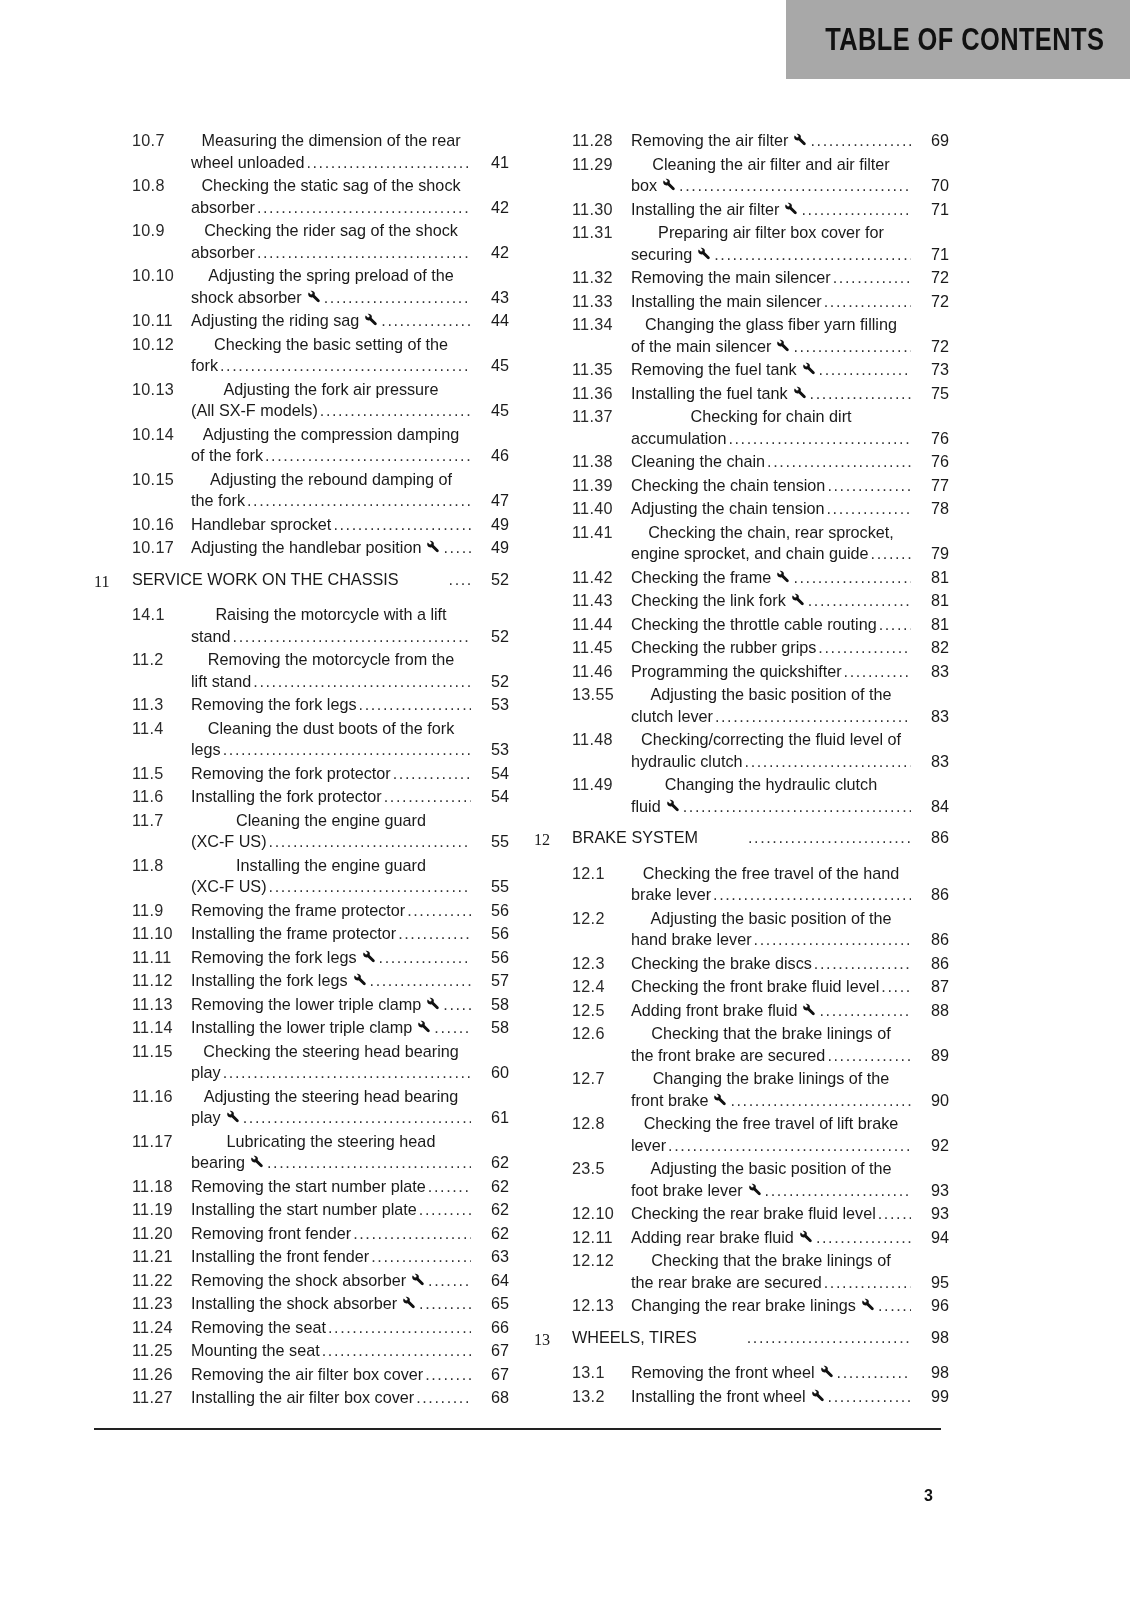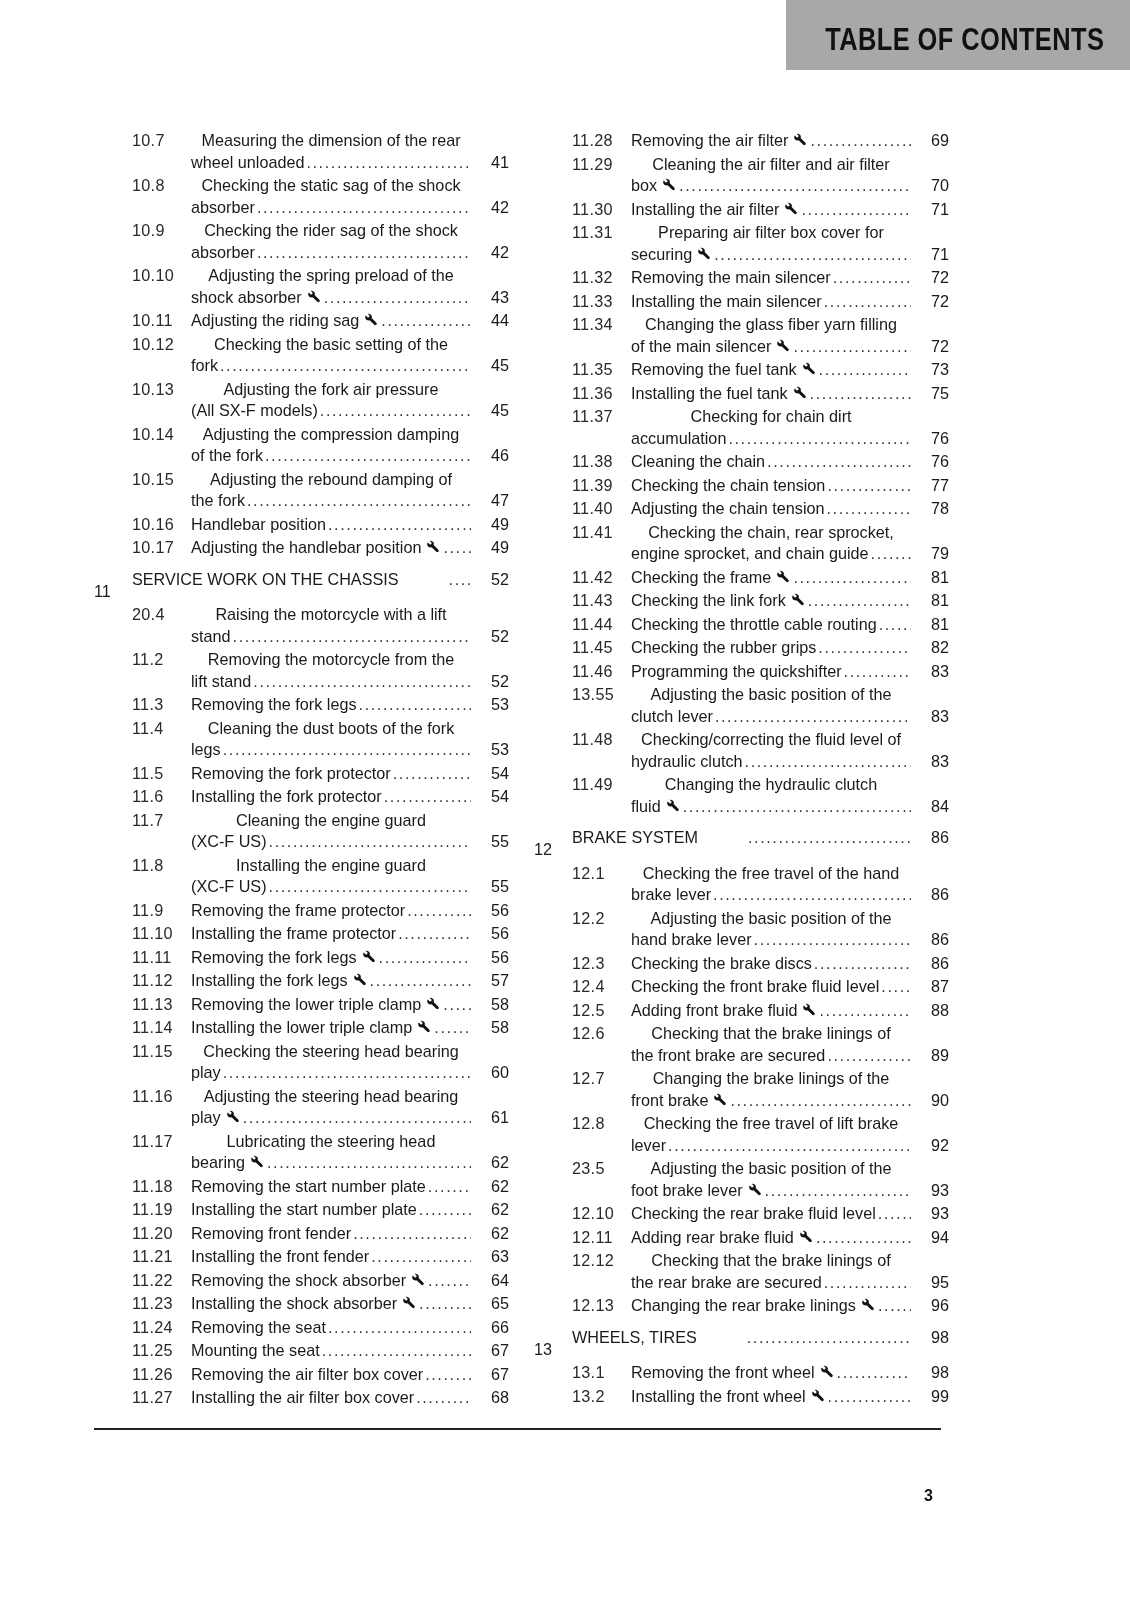--- a/index.html
+++ b/index.html
@@ -1,37 +1,37 @@
 <!DOCTYPE html>
 <html><head>
 <meta charset="utf-8">
 <style>
   html, body { margin:0; padding:0; background:#ffffff; }
   body { width:1130px; height:1600px; position:relative; overflow:hidden;
          font-family:"Liberation Sans", "DejaVu Sans", sans-serif; color:#1a1a1a; }
-  .header-band { position:absolute; left:786px; top:0; width:344px; height:70px; background:#a8a8a8;text-decoration:underline; }
+  .header-band { position:absolute; left:786px; top:0; width:344px; height:79px; background:#a8a8a8;text-decoration:underline; }
   .header-title { position:absolute; right:26px; top:22px; font-family:"Liberation Sans", sans-serif;
                   font-weight:bold; font-size:31px; letter-spacing:0.5px; color:#111;
                   transform:scaleX(0.82); transform-origin:right center; white-space:nowrap; }
 
   .col { position:absolute; top:130px; width:415px; }
   .col.left { left:94px; }
   .col.right { left:534px; }
 
   .entry { position:relative; font-size:16.2px; line-height:21.5px; margin-bottom:2px; }
   .entry .num { position:absolute; left:38px; top:0; color:#2a2a2a; letter-spacing:0.3px; }
   .entry .text-wrap { margin-left:97px; margin-right:38px; position:relative; }
   .entry .line1 { display:block; white-space:nowrap;text-align:center; }
   .entry .last { display:flex; align-items:baseline; white-space:nowrap; }
   .entry .last .txt { flex:0 0 auto; }
   .entry .last .dots { flex:1 1 auto; overflow:hidden; white-space:nowrap; color:#333;
                        letter-spacing:1.6px; margin-left:2px; }
   .entry .page { position:absolute; right:0; bottom:0; width:34px; text-align:right; }
   .chapter { position:relative; font-size:16.2px; line-height:21.5px; margin:10px 0 14px 0; }
-  .chapter .cnum { position:absolute; left:0; top:12px; }
+  .chapter .cnum { position:absolute; left:0; top:3px;font-family:Liberation Serif, serif; }
   .chapter .text-wrap { margin-left:38px; margin-right:38px; }
   .chapter .last { display:flex; align-items:flex-start; white-space:nowrap;gap:48px; }
   .chapter .last .dots { flex:1 1 auto; overflow:hidden; white-space:nowrap; color:#333; letter-spacing:1.6px; margin-left:2px; }
   .chapter .page { position:absolute; right:0; bottom:0; width:34px; text-align:right; }
 
   .wrench { display:inline-block; width:13px; height:13px; margin:0 2px 0 5px; vertical-align:-1px; }
 
   .footer-rule { position:absolute; left:94px; top:1428px; width:847px; height:2px; background:#222; }
   .page-number { position:absolute; left:924px; top:1487px; font-weight:bold; font-size:16px; color:#111; }
 </style>
@@ -144,21 +144,21 @@
           <span class="txt">the fork</span>
           <span class="dots">........................................................................................................................</span>
         </div>
       </div>
       <span class="page">47</span>
     </div>
     <div class="entry">
       <span class="num">10.16</span>
       <div class="text-wrap">
         <div class="last">
-          <span class="txt">Handlebar position</span>
+          <span class="txt">Handlebar sprocket</span>
           <span class="dots">........................................................................................................................</span>
         </div>
       </div>
       <span class="page">49</span>
     </div>
     <div class="entry">
       <span class="num">10.17</span>
       <div class="text-wrap">
         <div class="last">
           <span class="txt">Adjusting the handlebar position</span>
@@ -174,21 +174,21 @@
       <span class="cnum">11</span>
       <div class="text-wrap">
         <div class="last">
           <span class="txt">SERVICE WORK ON THE CHASSIS</span>
           <span class="dots">........................................................................................................................</span>
         </div>
       </div>
       <span class="page">52</span>
     </div>
     <div class="entry">
-      <span class="num">20.4</span>
+      <span class="num">14.1</span>
       <div class="text-wrap">
         <span class="line1">Raising the motorcycle with a lift</span>
         <div class="last">
           <span class="txt">stand</span>
           <span class="dots">........................................................................................................................</span>
         </div>
       </div>
       <span class="page">52</span>
     </div>
     <div class="entry">

